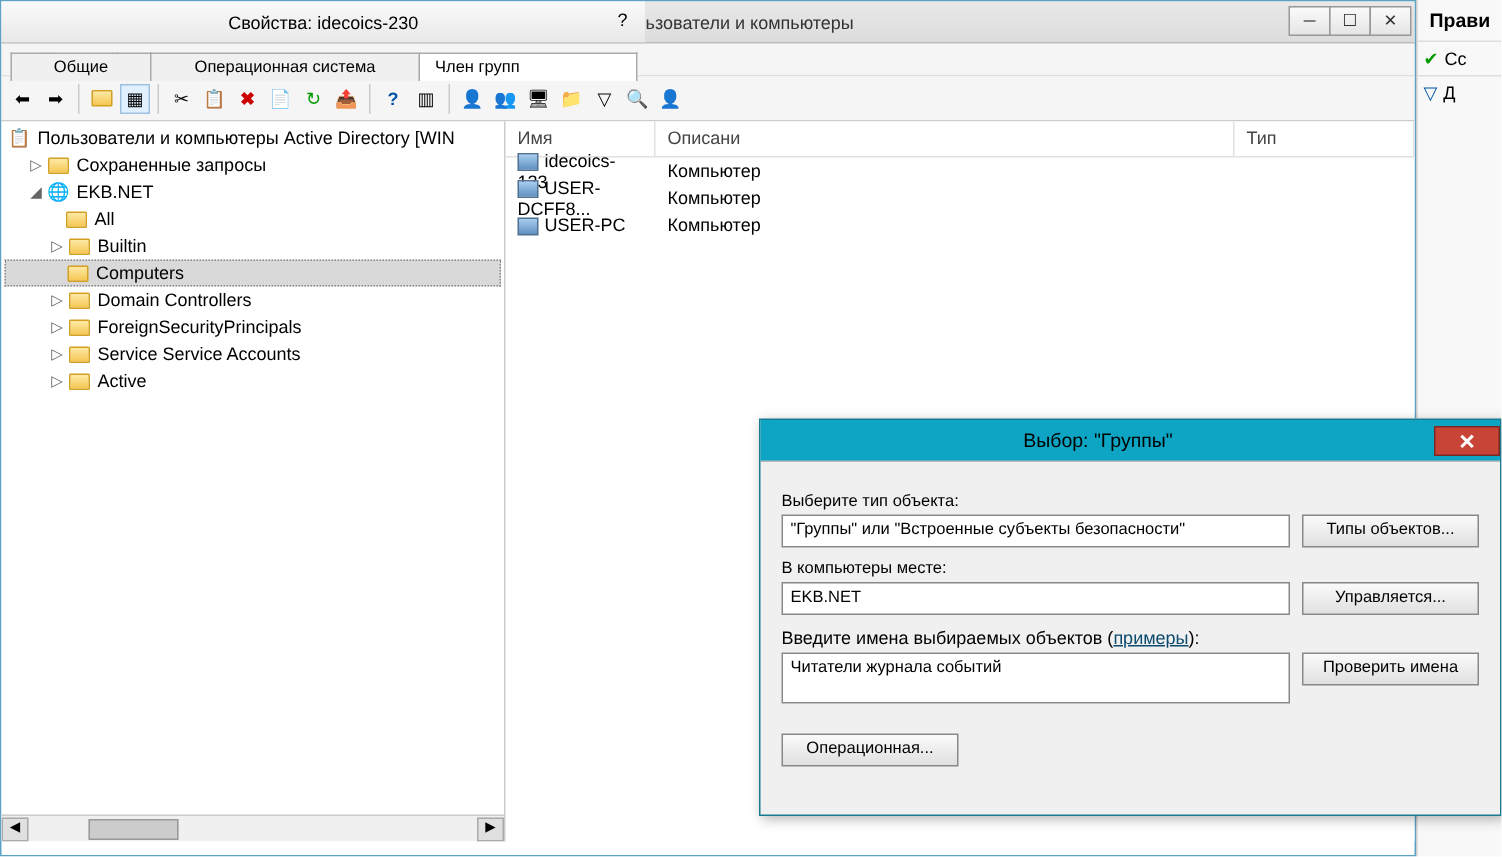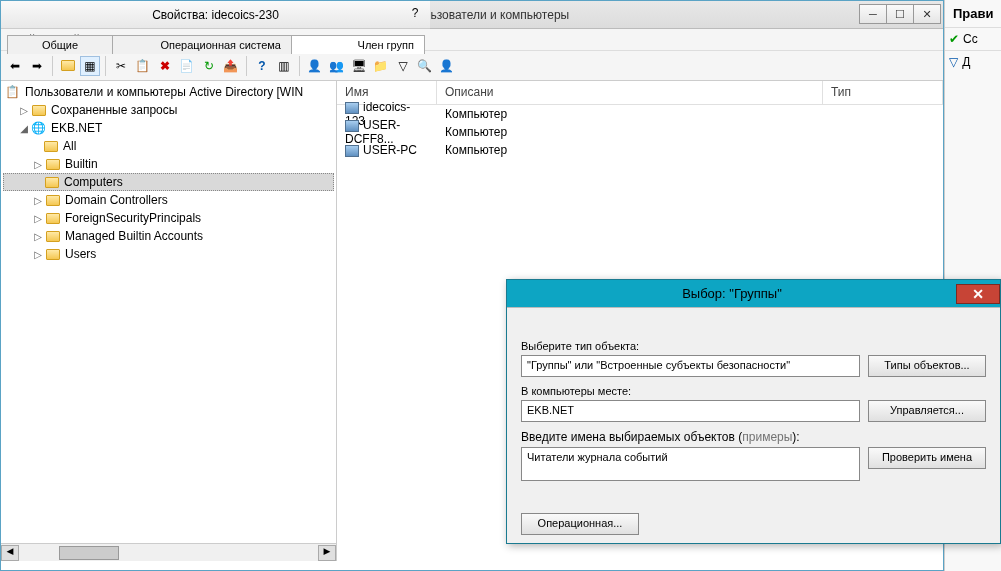--- a/index.html
+++ b/index.html
@@ -44,30 +44,30 @@
 .tab-row{display:flex;width:100%}
 .tab-content{margin:0 10px 10px 10px;border:1px solid #aaa;background:#f0f0f0;padding:10px}
 .member-list{background:#fff;border:1px solid #999;height:100px;margin-top:4px}
 .member-list .hdr{display:flex;border-bottom:1px solid #ddd;height:20px}
 .member-list .hdr div{padding:2px 6px;border-right:1px solid #ddd;font-size:11px}
 .member-list .row{display:flex;height:18px}
 .member-list .row div{padding:1px 6px;font-size:11px}
 
 .select-dialog{position:absolute;left:506px;top:279px;width:495px;height:265px;border:1px solid #1a7a90;background:#f0f0f0;box-shadow:2px 2px 8px rgba(0,0,0,0.3)}
 .select-dialog .titlebar{height:28px}
-.dlg-body{padding:24px 14px}
+.dlg-body{padding:12px 14px}
 .dlg-label{font-size:11px;margin-bottom:3px;margin-top:8px}
 .dlg-row{display:flex;gap:8px;align-items:flex-start}
 .dlg-input{flex:1;background:#fff;border:1px solid #888;padding:3px 5px;font-size:11px;height:22px}
 .dlg-textarea{flex:1;background:#fff;border:1px solid #888;padding:3px 5px;font-size:11px;height:34px}
 .dlg-btn{width:118px;height:22px;background:linear-gradient(#fafafa,#e0e0e0);border:1px solid #888;font-size:11px;cursor:pointer;text-align:center;padding-top:3px}
 .dlg-footer{display:flex;justify-content:space-between;padding:8px 14px 12px 14px;gap:8px}
 .dlg-footer .right{display:flex;gap:8px}
 .dlg-footer .dlg-btn{width:82px}
-.link{color:#737373;cursor:pointer}
+.link{color:#0c4a6e;text-decoration:underline;cursor:pointer}
 
 .right-panel{position:absolute;right:0;top:0;width:57px;height:571px;background:#f8f8f8;border-left:1px solid #ccc;overflow:hidden}
 .right-panel .hdr{padding:6px 8px;font-weight:bold;font-size:13px;border-bottom:1px solid #ddd}
 .rp-item{display:flex;align-items:center;padding:4px;gap:4px;font-size:11px}
 </style>
 </head>
 <body>
 
 <div class="window main-window">
   <div class="titlebar">
@@ -161,28 +161,28 @@
           <span class="tree-icon">
             <span class="folder"></span>
           </span>
           <span>ForeignSecurityPrincipals</span>
       </div>
       <div class="tree-item" style="padding-left:28px">
         <span class="tree-arrow">▷</span>
           <span class="tree-icon">
             <span class="folder"></span>
           </span>
-          <span>Managed Builtin Accounts</span>
-      </div>
-      <div class="tree-item" style="padding-left:28px">
-        <span class="tree-arrow">▷</span>
-          <span class="tree-icon">
-            <span class="folder"></span>
-          </span>
-          <span>Users</span>
+          <span>Service Service Accounts</span>
+      </div>
+      <div class="tree-item" style="padding-left:28px">
+        <span class="tree-arrow">▷</span>
+          <span class="tree-icon">
+            <span class="folder"></span>
+          </span>
+          <span>Active</span>
       </div>
       <div class="scrollbar">
         <div class="sb-btn">◀</div>
           <div class="sb-thumb"></div>
           <div class="sb-btn" style="margin-left:auto">▶</div>
       </div>
     </div>
     <div class="list-pane">
       <div class="list-header">
         <div style="width:100px">Имя</div>
@@ -218,23 +218,23 @@
     </div>
 </div>
 
 <div class="prop-window">
   <div class="prop-title">
     <span>Свойства: idecoics-230</span>
     <span class="prop-close">?</span>
   </div>
   <div class="tabs">
     <div class="tab-row">
-      <div class="tab" style="width:106px;text-align:center">Общие</div>
-      <div class="tab" style="width:180px;text-align:right">Операционная система</div>
-      <div class="tab active" style="flex:1;text-align:right">Член групп</div>
+      <div class="tab" style="width:94px;text-align:center">Общие</div>
+      <div class="tab" style="width:180px;text-align:center">Операционная система</div>
+      <div class="tab active" style="flex:1;text-align:left">Член групп</div>
     </div>
   </div>
   <div class="tab-content" style="background:#f0f0f0;border-top:none;height:180px">
     <div style="font-size:11px">Член групп:</div>
     <div class="member-list">
       <div class="hdr">
         <div style="width:100px">Имя</div>
         <div style="flex:1">Папка доменных служб Active Directory</div>
       </div>
       <div class="row">

